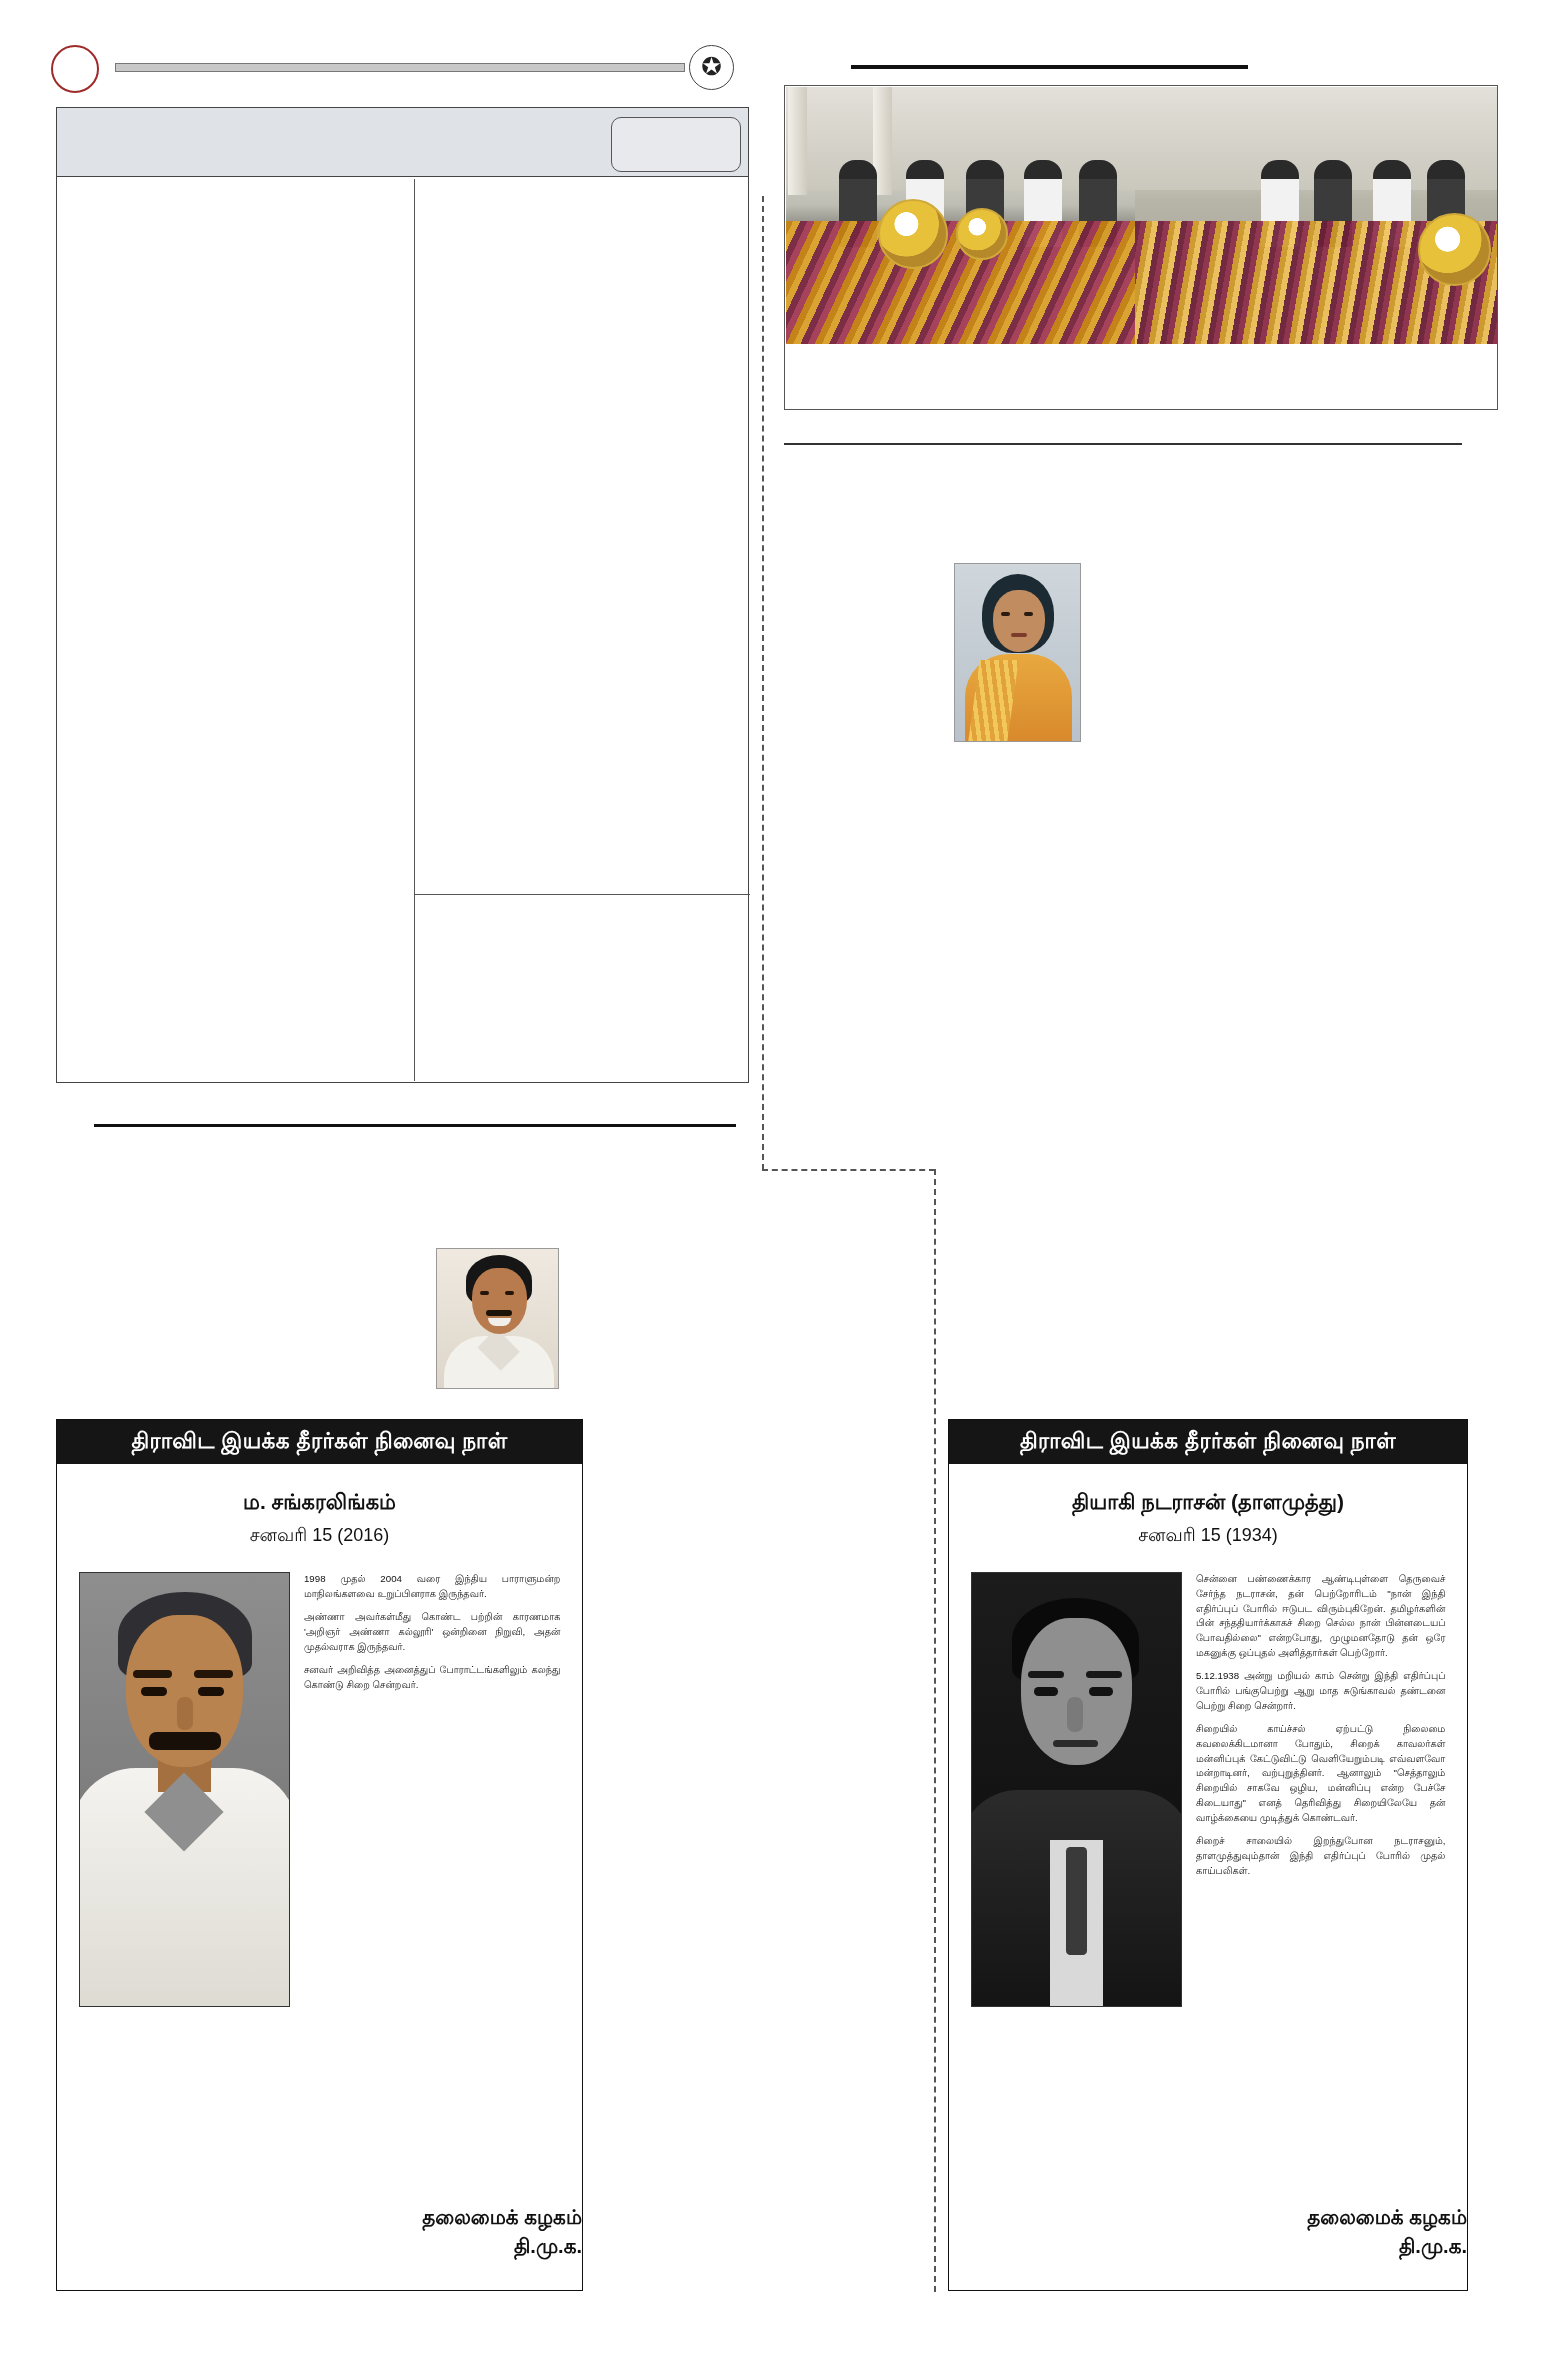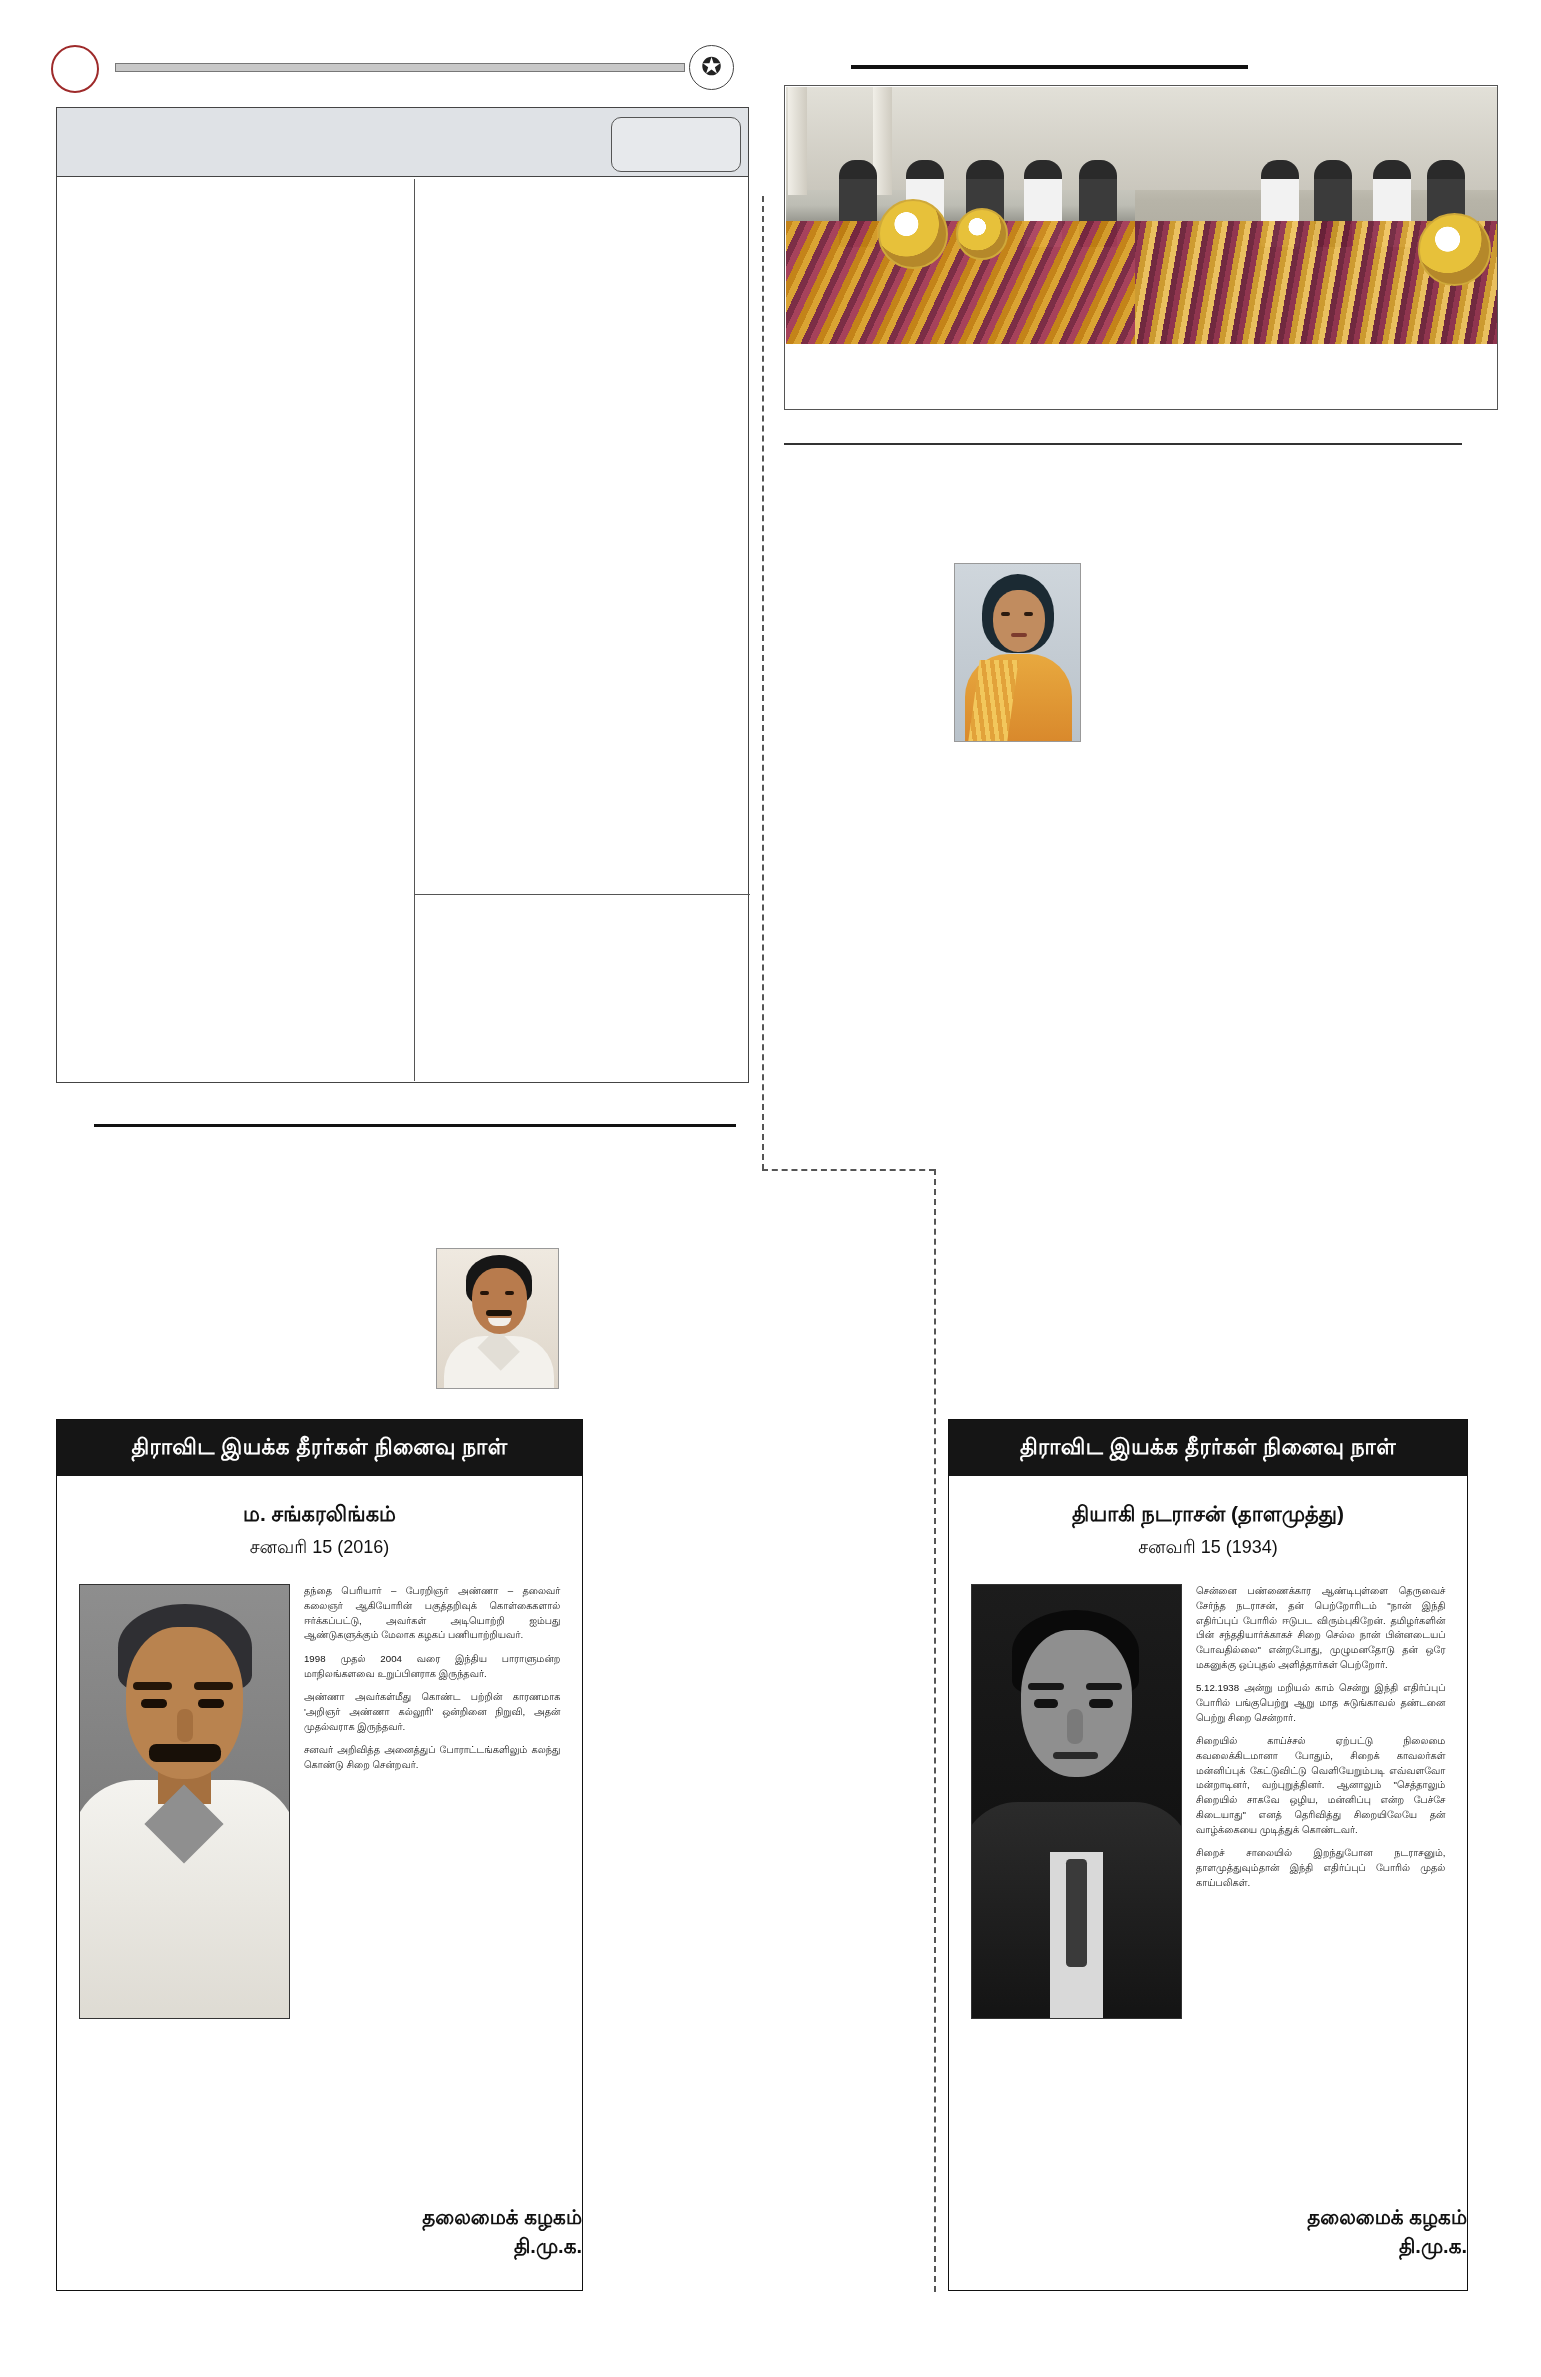--- a/index.html
+++ b/index.html
@@ -248,21 +248,21 @@
   .notice {
     position: absolute;
     background: #ffffff;
     border: 1.4px solid #111;
     box-sizing: border-box;
   }
   #notice-left { left: 56px; top: 1419px; width: 527px; height: 872px; }
   #notice-right { left: 948px; top: 1419px; width: 520px; height: 872px; }
 
   .notice-banner {
-    height: 56px;
+    height: 44px;
     background: #151515;
     color: #ffffff;
     display: flex;
     align-items: center;
     justify-content: center;
     font-size: 21.6px;
     font-weight: bold;
     letter-spacing: 0.4px;
   }
   .notice-name {
@@ -434,21 +434,20 @@
       <div class="na-hair"></div>
       <div class="na-face"></div>
       <div class="na-brow l"></div>
       <div class="na-brow r"></div>
       <div class="na-eye l"></div>
       <div class="na-eye r"></div>
       <div class="na-nose"></div>
       <div class="na-stache"></div>
     </div>
     <div class="notice-text">
-      <p>தந்தை பெரியார் – பேரறிஞர் அண்ணா – தலைவர் கலைஞர் ஆகியோரின் பகுத்தறிவுக் கொள்கைகளால் ஈர்க்கப்பட்டு, அவர்கள் அடியொற்றி ஐம்பது ஆண்டுகளுக்கும் மேலாக கழகப் பணியாற்றியவர்.</p>
       <p>1998 முதல் 2004 வரை இந்திய பாராளுமன்ற மாநிலங்களவை உறுப்பினராக இருந்தவர்.</p>
       <p>அண்ணா அவர்கள்மீது கொண்ட பற்றின் காரணமாக 'அறிஞர் அண்ணா கல்லூரி' ஒன்றினை நிறுவி, அதன் முதல்வராக இருந்தவர்.</p>
       <p>சனவர் அறிவித்த அனைத்துப் போராட்டங்களிலும் கலந்து கொண்டு சிறை சென்றவர்.</p>
     </div>
   </div>
   <div class="notice-footer">
     <div>தலைமைக் கழகம்</div>
     <div>தி.மு.க.</div>
   </div>
 </div>

